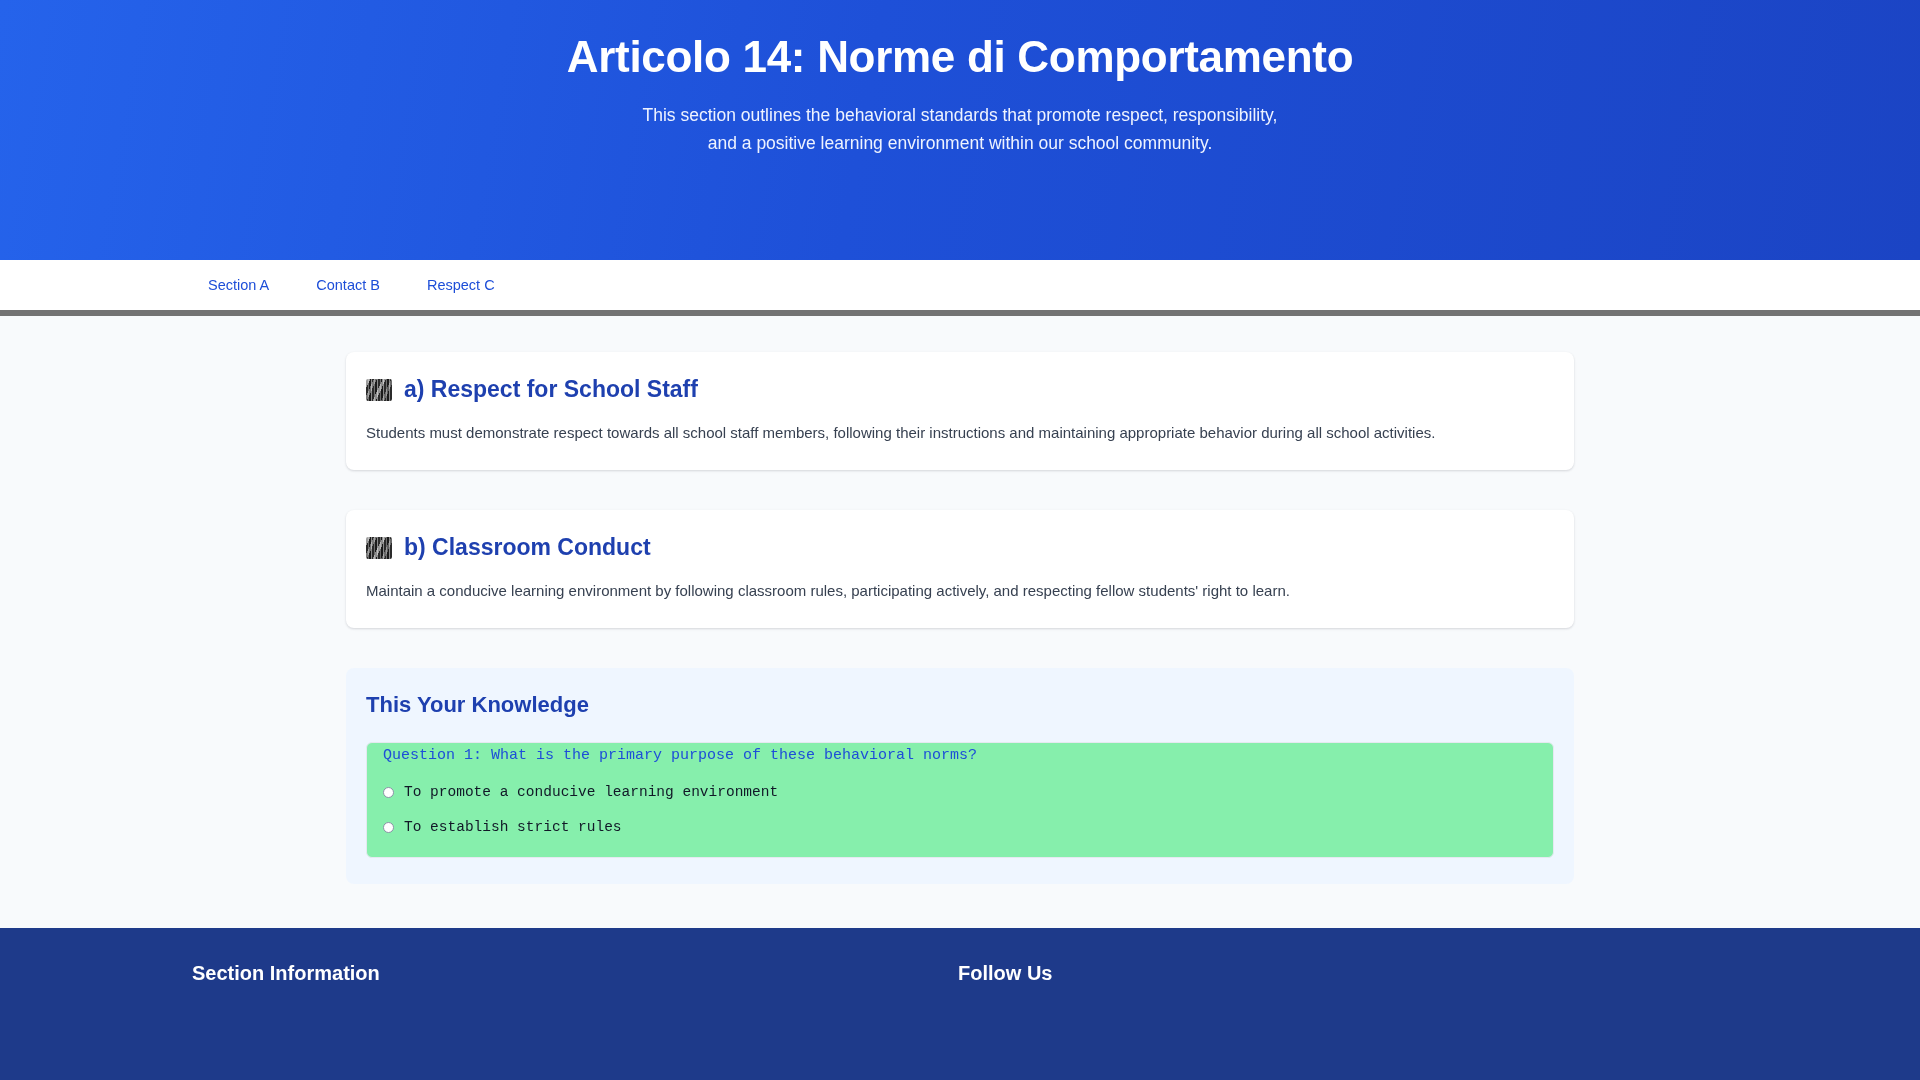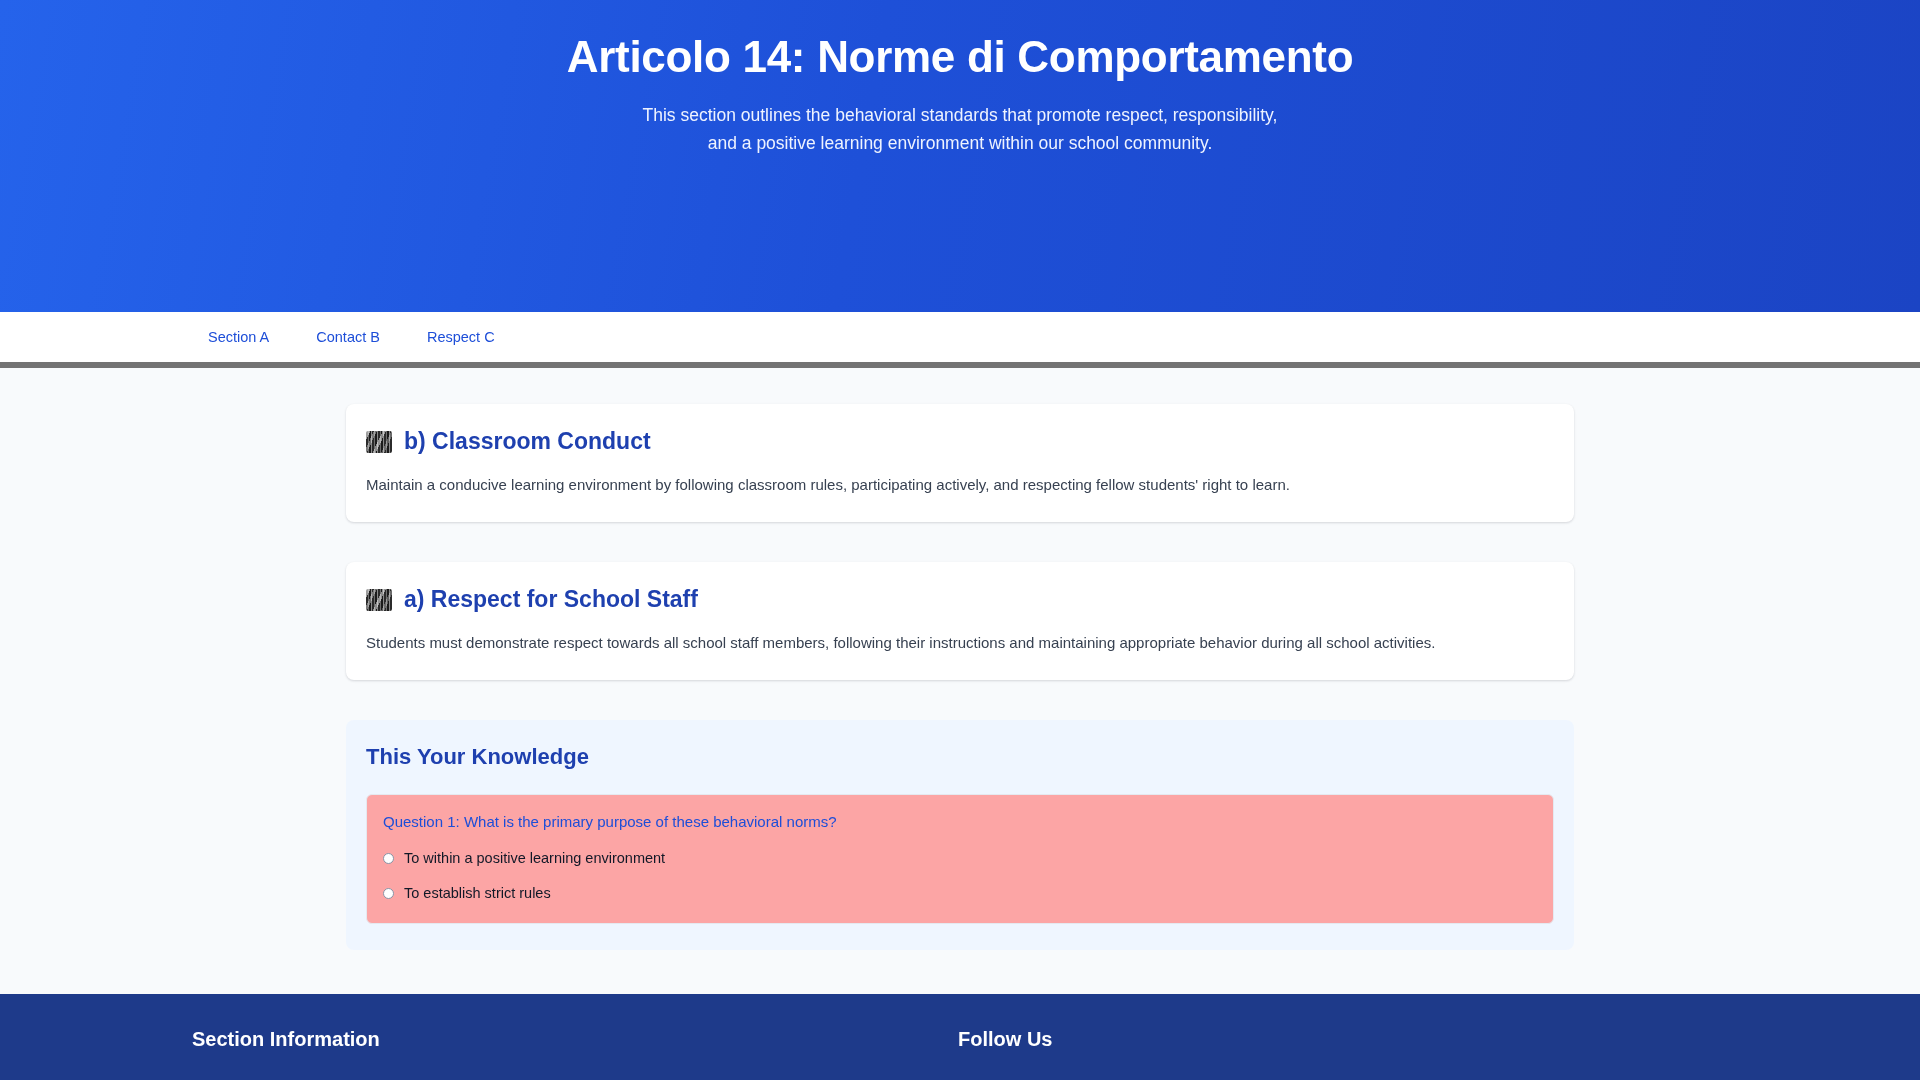--- a/index.html
+++ b/index.html
@@ -11,21 +11,21 @@
     background: #f8fafc;
     font-family: "Liberation Sans", sans-serif;
   }
 
   
   .hero {
     background: linear-gradient(100deg, #2563eb 0%, #1e50d8 45%, #1b44c4 100%);
     color: #ffffff;
     padding: 32px 20px 38px 20px;
     text-align: center;
-    height: 312px;
+    height: 260px;
   }
   .hero-title {
     font-size: 44px;
     font-weight: bold;
     letter-spacing: -0.3px;
     margin: 0 0 18px 0;
     line-height: 1.15;
   }
   .hero-sub {
     font-size: 17.5px;
@@ -108,24 +108,25 @@
     padding: 24px 20px 26px 20px;
     margin-top: 2px;
   }
   .quiz-title {
     color: #1e40af;
     font-size: 22px;
     font-weight: bold;
     margin: 0 0 24px 0;
   }
   .question-box {
-    background: #fca5a5;
+    background: #86efac;
     border: 1px solid #e5e9f0;
     border-radius: 6px;
-    padding: 18px 16px 20px 16px;
+    padding: 4px 16px 20px 16px;
+    font-family: Liberation Mono, monospace;
   }
   .question-text {
     color: #1d4ed8;
     font-size: 15px;
     margin: 0 0 20px 0;
   }
   .option {
     display: flex;
     align-items: center;
     gap: 10px;
@@ -180,41 +181,41 @@
   <a class="nav-link" href="#">Contact B</a>
   <a class="nav-link" href="#">Respect C</a>
 </nav>
 
 <main class="main">
   <div class="container">
 
     <section class="card">
       <div class="card-head">
         <span class="card-thumb"></span>
+        <h2 class="card-title">a) Respect for School Staff</h2>
+      </div>
+      <p class="card-body">Students must demonstrate respect towards all school staff members, following their instructions and maintaining appropriate behavior during all school activities.</p>
+    </section>
+
+    <section class="card">
+      <div class="card-head">
+        <span class="card-thumb"></span>
         <h2 class="card-title">b) Classroom Conduct</h2>
       </div>
       <p class="card-body">Maintain a conducive learning environment by following classroom rules, participating actively, and respecting fellow students' right to learn.</p>
     </section>
 
-    <section class="card">
-      <div class="card-head">
-        <span class="card-thumb"></span>
-        <h2 class="card-title">a) Respect for School Staff</h2>
-      </div>
-      <p class="card-body">Students must demonstrate respect towards all school staff members, following their instructions and maintaining appropriate behavior during all school activities.</p>
-    </section>
-
     <section class="quiz">
       <h2 class="quiz-title">This Your Knowledge</h2>
       <div class="question-box">
         <p class="question-text">Question 1: What is the primary purpose of these behavioral norms?</p>
 
         <label class="option">
           <span class="radio"></span>
-          <span class="option-label">To within a positive learning environment</span>
+          <span class="option-label">To promote a conducive learning environment</span>
         </label>
 
         <label class="option">
           <span class="radio"></span>
           <span class="option-label">To establish strict rules</span>
         </label>
       </div>
     </section>
 
   </div>

